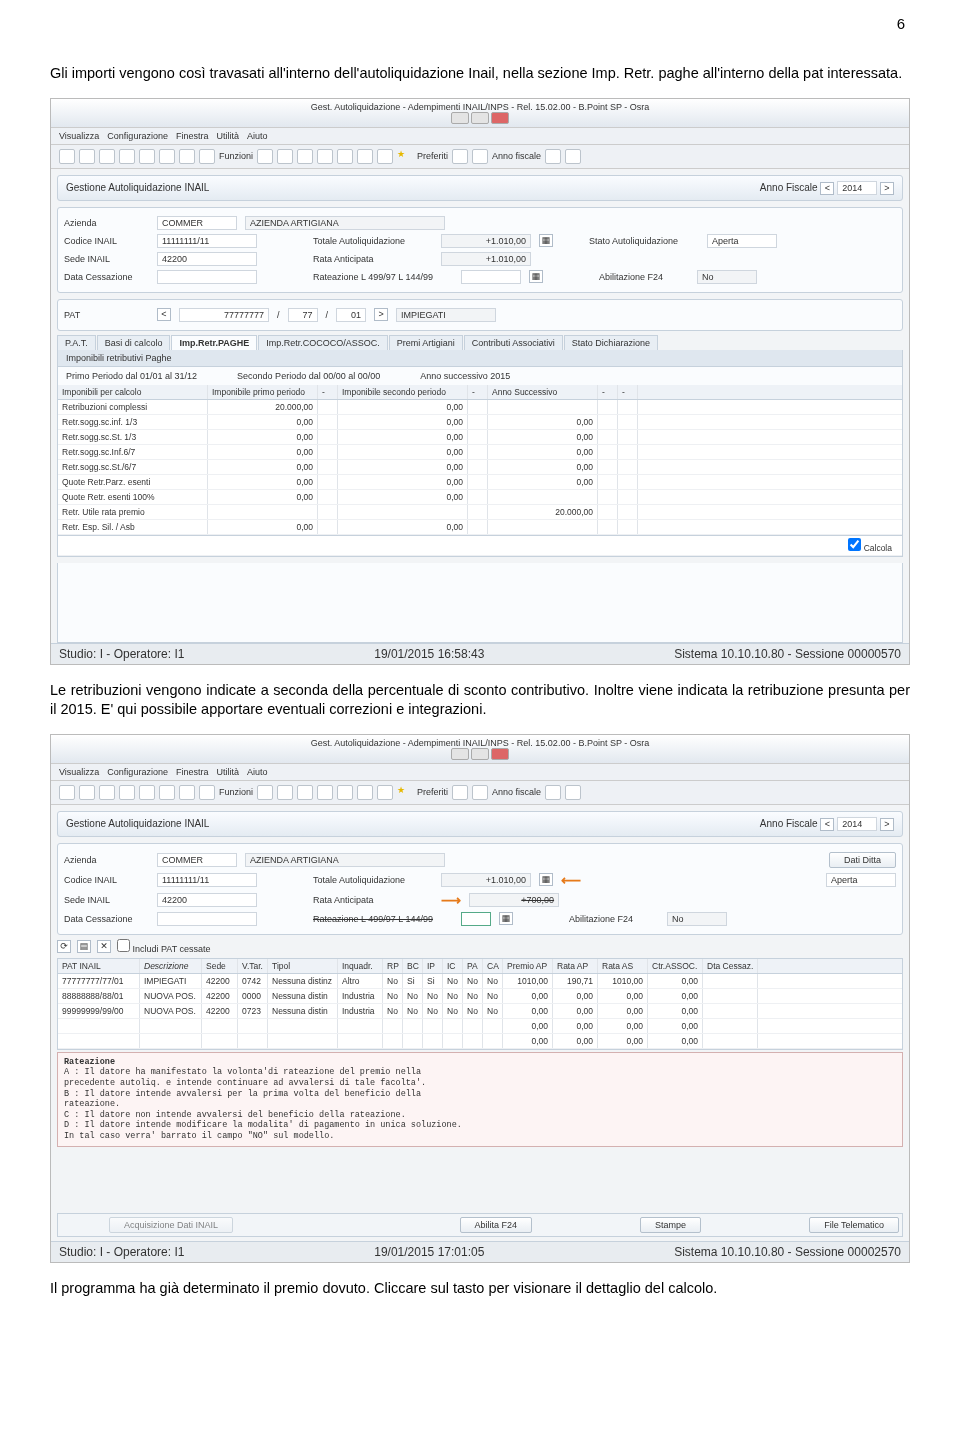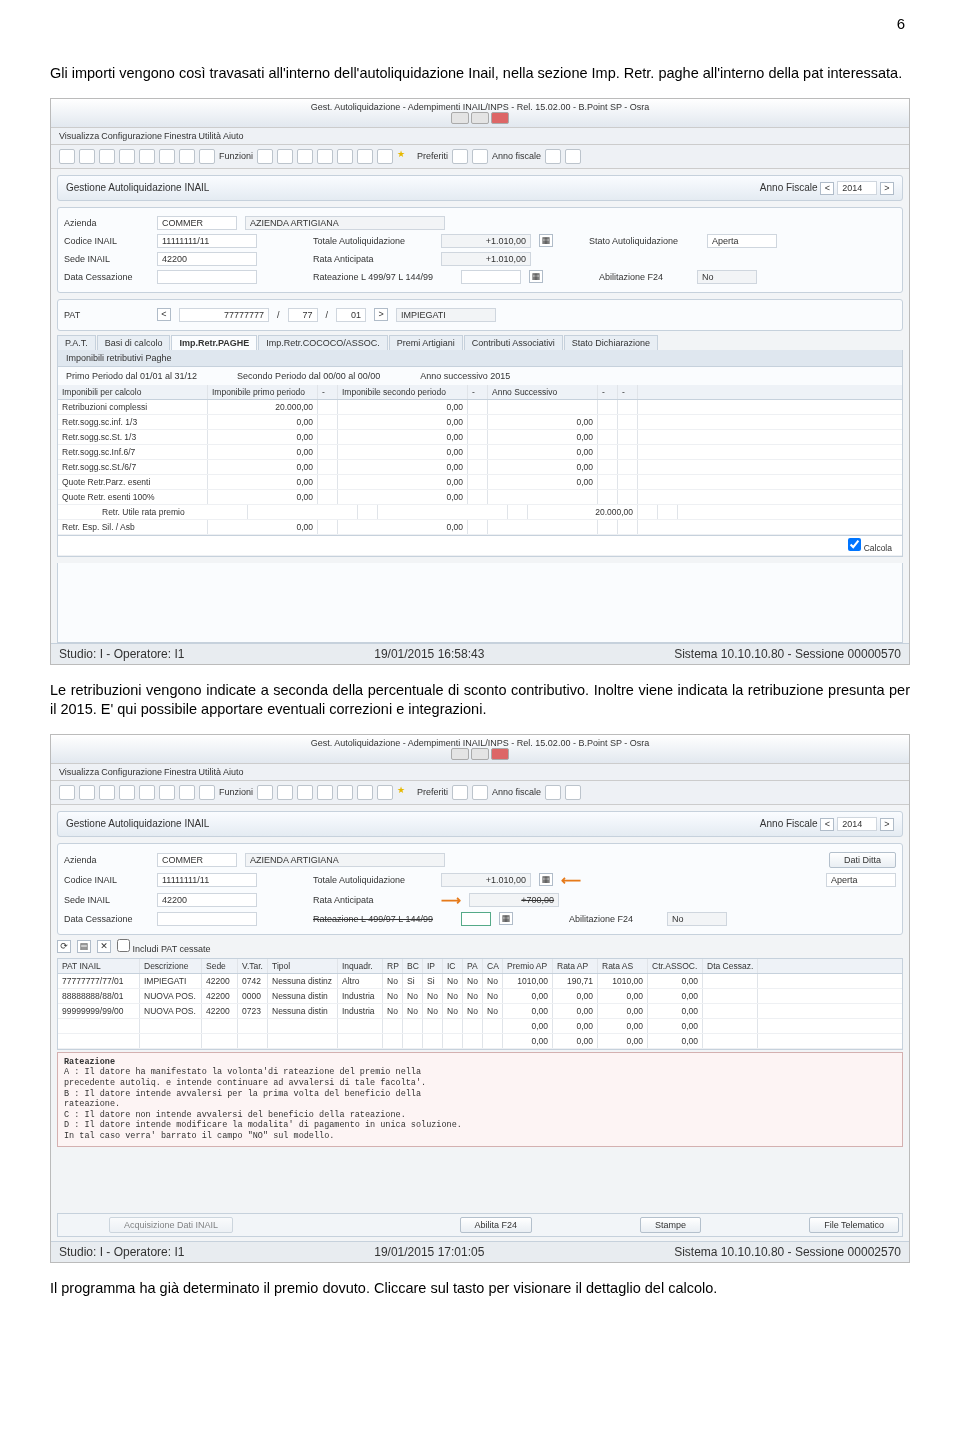--- a/index.html
+++ b/index.html
@@ -5,21 +5,21 @@
   * { box-sizing: border-box; margin: 0; padding: 0; }
   body { font-family: Arial, sans-serif; font-size: 13px; color: #000; background: #fff; width: 960px; margin: 0 auto; position: relative; }
   .page { padding: 50px 50px 30px 50px; }
   .page-number { position: absolute; top: 15px; right: 55px; font-size: 15px; }
   .para { font-size: 14.5px; line-height: 1.35; margin: 14px 0; text-align: justify; }
   .screenshot { border: 1px solid #bbb; background: #f2f4f6; margin: 6px 0 16px 0; font-size: 9px; color: #333; }
   .titlebar { background: linear-gradient(#fff,#e2e8ef); padding: 3px 8px; border-bottom:1px solid #ccc; display:flex; justify-content:space-between; align-items:center;flex-direction:column; }
   .titlebar .wbtns { display:flex; gap:2px; }
   .wbtn { width:18px; height:12px; background:#e4e4e4; border:1px solid #aaa; border-radius:2px; }
   .wbtn.close { background:#d66; }
-  .menubar { background:#eef1f5; padding:3px 8px; border-bottom:1px solid #ccc; display:flex; gap:2px; }
+  .menubar { background:#eef1f5; padding:3px 8px; border-bottom:1px solid #ccc; display:flex; gap:8px; }
   .toolbar { background:#eef1f5; padding:4px 8px; border-bottom:1px solid #ccc; display:flex; gap:4px; align-items:center; flex-wrap:wrap; }
   .tbtn { width:16px; height:15px; background:#fff; border:1px solid #bcc4cc; border-radius:2px; }
   .section-header { background:linear-gradient(#fafcff,#e4ebf2); padding:5px 8px; border:1px solid #c6d1dc; margin:6px; border-radius:3px; display:flex; justify-content:space-between; align-items:center; font-size:10px; }
   .form-area { background:#fafcfe; margin:0 6px; border:1px solid #c6d1dc; border-radius:3px; padding:6px; }
   .form-row { display:flex; align-items:center; padding:2px 0; gap:8px; font-size:9px; }
   .fl { width:85px; color:#333; }
   .fv { background:#fff; border:1px solid #cfd6de; padding:1px 4px; min-width:80px; height:14px; font-size:9px; display:inline-flex; align-items:center; }
   .fv.ro { background:#f2f4f6; }
   .fv.r { justify-content:flex-end; }
   .tabbar { display:flex; margin:0 6px; font-size:9px; }
@@ -243,21 +243,21 @@
             <div style="width: 150px;">Quote Retr. esenti 100%</div>
             <div class="r-al" style="width: 110px;">0,00</div>
             <div class="r-al" style="width: 20px;"></div>
             <div class="r-al" style="width: 130px;">0,00</div>
             <div class="r-al" style="width: 20px;"></div>
             <div class="r-al" style="width: 110px;"></div>
             <div class="r-al" style="width: 20px;"></div>
             <div class="r-al" style="width: 20px;"></div>
           </div>
           <div class="grid-row">
-            <div style="width: 150px; margin-left: 40px;">Retr. Utile rata premio</div>
+            <div style="width: 150px;">Retr. Utile rata premio</div>
             <div class="r-al" style="width: 110px;"></div>
             <div class="r-al" style="width: 20px;"></div>
             <div class="r-al" style="width: 130px;"></div>
             <div class="r-al" style="width: 20px;"></div>
             <div class="r-al" style="width: 110px;">20.000,00</div>
             <div class="r-al" style="width: 20px;"></div>
             <div class="r-al" style="width: 20px;"></div>
           </div>
           <div class="grid-row">
             <div style="width: 150px;">Retr. Esp. Sil. / Asb</div>
@@ -375,21 +375,21 @@
     </div>
     <div class="btnrow">
       <span class="sqbtn">⟳</span>
       <span class="sqbtn">▤</span>
       <span class="sqbtn">✕</span>
       <label><input type="checkbox" style=""> <span>Includi PAT cessate</span></label>
     </div>
     <div class="grid2">
       <div class="grid-hdr" id="s2-grid-hdr">
           <div style="width: 82px;">PAT INAIL</div>
-          <div style="width: 62px;">Descrizione</div>
+          <div style="width: 62px; font-style: italic;">Descrizione</div>
           <div style="width: 36px;">Sede</div>
           <div style="width: 30px;">V.Tar.</div>
           <div style="width: 70px;">Tipol</div>
           <div style="width: 45px;">Inquadr.</div>
           <div style="width: 20px;">RP</div>
           <div style="width: 20px;">BC</div>
           <div style="width: 20px;">IP</div>
           <div style="width: 20px;">IC</div>
           <div style="width: 20px;">PA</div>
           <div style="width: 20px;">CA</div>

